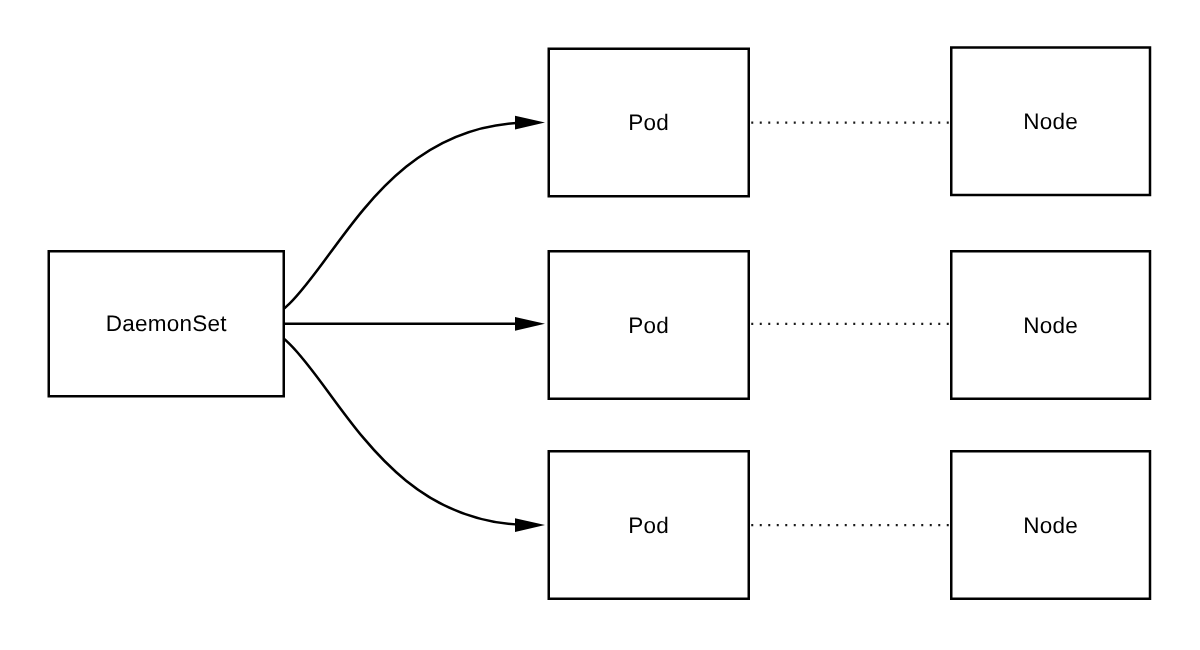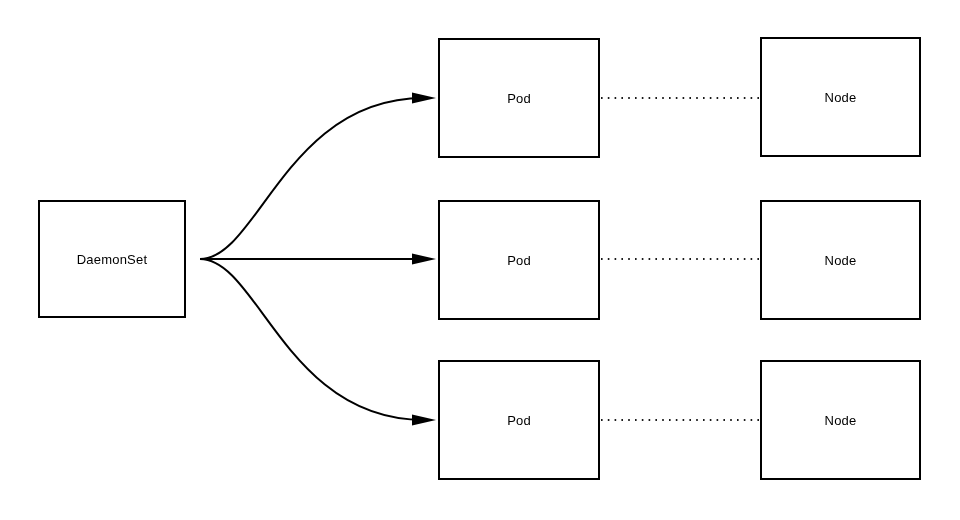--- a/index.html
+++ b/index.html
@@ -19,21 +19,21 @@
     position: absolute;
     box-sizing: border-box;
     background: #ffffff;
     border: 2px solid #000000;
     display: flex;
     align-items: center;
     justify-content: center;
   }
   .node-label {
     font-family: "Liberation Sans", "DejaVu Sans", sans-serif;
-    font-size: 13px;
+    font-size: 18px;
     color: #000000;
     line-height: 1;
     letter-spacing: 0.2px;
     white-space: nowrap;
     user-select: none;
   }
   #edge-layer {
     position: absolute;
     left: 0;
     top: 0;
@@ -73,21 +73,21 @@
     <polygon class="arrow-head" points="412,253.5 436,259 412,264.5"></polygon>
 
     <path class="edge-solid" d="M 200,259 C 258,259 286,420 424,420"></path>
     <polygon class="arrow-head" points="412,414.5 436,420 412,425.5"></polygon>
 
     <path class="edge-dotted" d="M 601,98 L 759,98"></path>
     <path class="edge-dotted" d="M 601,259 L 759,259"></path>
     <path class="edge-dotted" d="M 601,420 L 759,420"></path>
   </svg>
 
-  <div class="node-box" style="left:38px; top:200px; width:148px; height:118px;">
+  <div class="node-box" style="left:38px; top:200px; width:190px; height:118px;">
     <span class="node-label">DaemonSet</span>
   </div>
 
   <div class="node-box" style="left:438px; top:38px; width:162px; height:120px;">
     <span class="node-label">Pod</span>
   </div>
 
   <div class="node-box" style="left:438px; top:200px; width:162px; height:120px;">
     <span class="node-label">Pod</span>
   </div>

